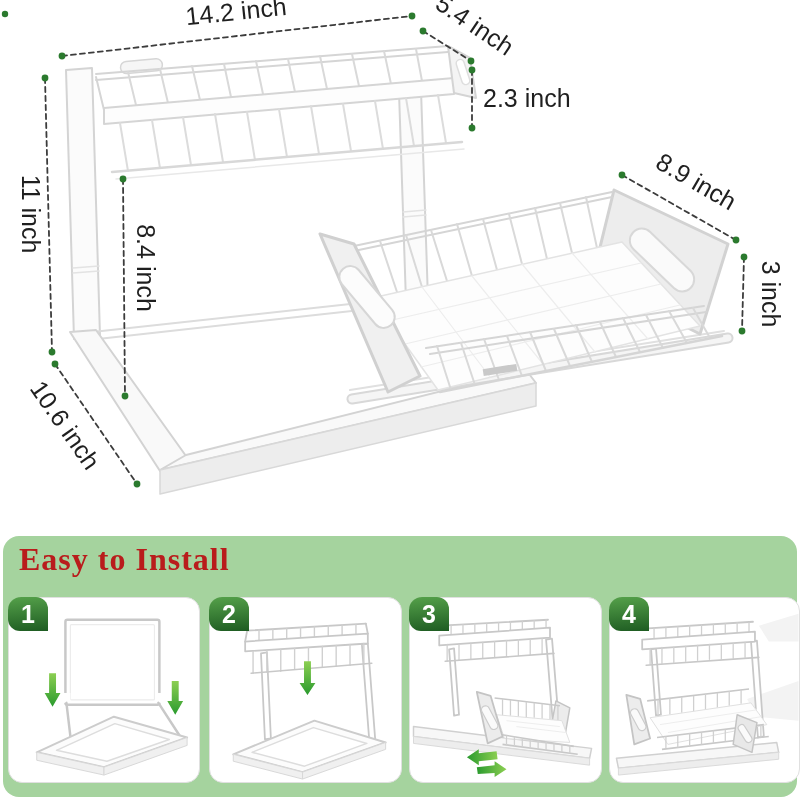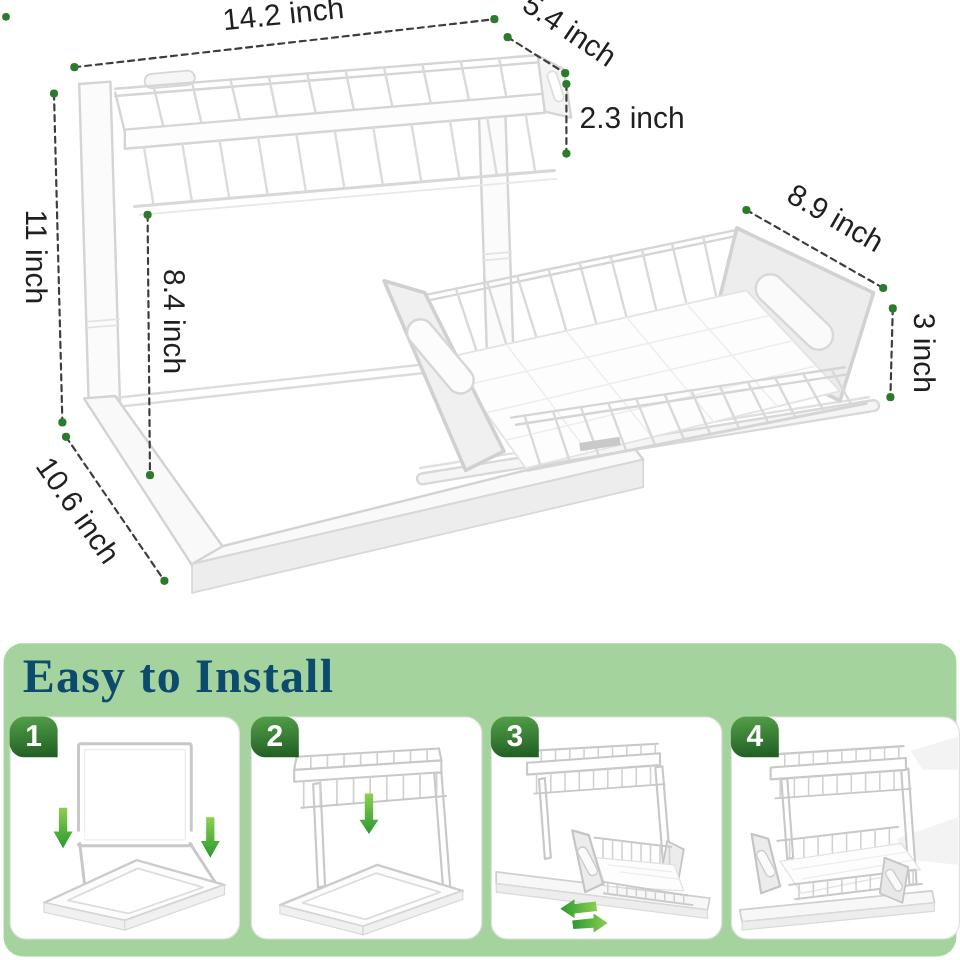--- a/index.html
+++ b/index.html
@@ -8,22 +8,22 @@
     font-family:"Liberation Sans", sans-serif; overflow:hidden;
   }
   svg { display:block; }
   #main-svg { position:absolute; left:0; top:0; overflow:visible; }
   .dim-label { font-family:"Liberation Sans", sans-serif; font-size:25px; fill:#1f1f1f; }
   .install {
     position:absolute; left:3px; top:536px; width:794px; height:261px;
     background:#a5d39e; border-radius:16px;
   }
   .install-title {
-    position:absolute; left:16px; top:5px; margin:0; color:#0c4a6e;
-    font-family:"Liberation Serif", serif; font-weight:700; font-size:40px;
+    position:absolute; left:16px; top:5px; margin:0; color:#b91c1c;
+    font-family:"Liberation Serif", serif; font-weight:700; font-size:32px;
     line-height:1.15; letter-spacing:1px;
   }
   .panel {
     position:absolute; top:61px; height:186px; background:#ffffff;
     border:1px solid #e0e0e0; border-radius:14px; box-sizing:border-box;
   }
   .panel > svg { position:absolute; left:0; top:0; width:100%; height:100%; }
   .badge {
     position:absolute; top:-1px; left:-1px; width:40px; height:34px; z-index:2;
     border-radius:13px 12px 0 12px;

